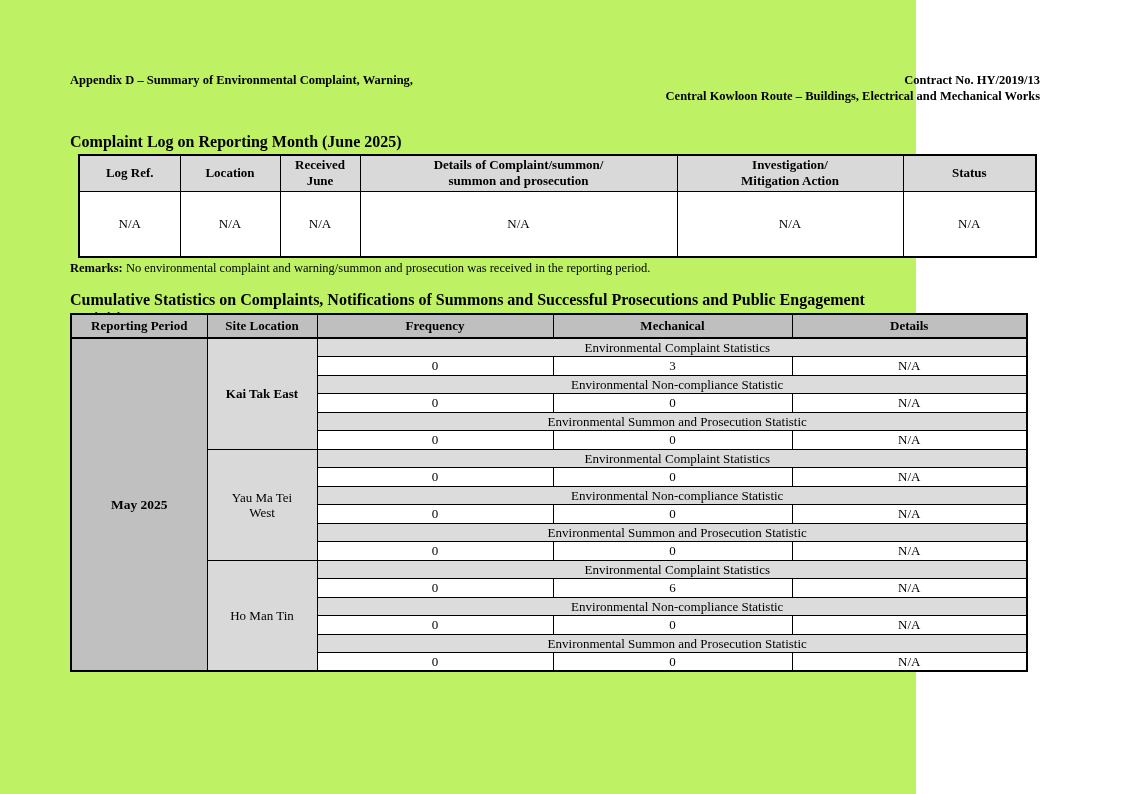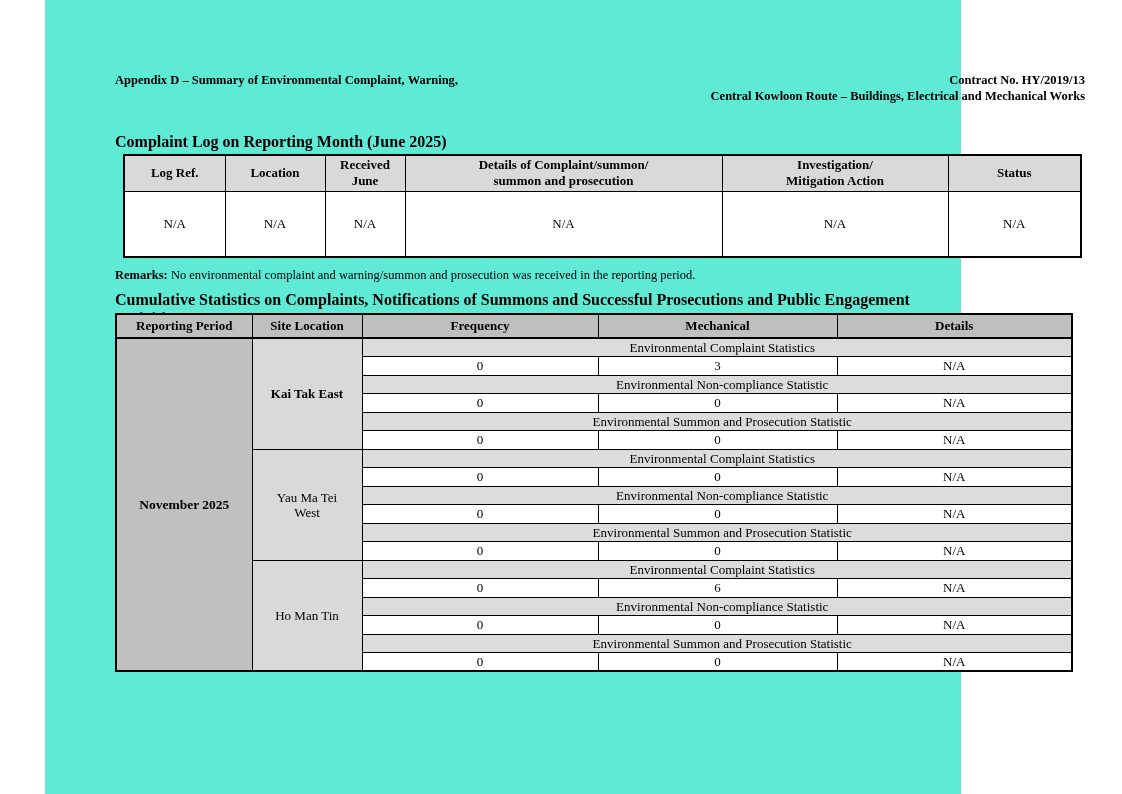--- a/index.html
+++ b/index.html
@@ -12,21 +12,21 @@
   }
   *{margin:0;padding:0;box-sizing:border-box;}
   html,body{background:#ffffff;}
   body{
     width:1122px;height:794px;
     font-family:"Liberation Serif","DejaVu Serif",serif;
     color:#000;
     position:relative;
     overflow:hidden;
   }
-  .page{position:absolute;left:0;top:0;width:916px;height:794px;background:#5eead4;margin-left:45px;}
+  .page{position:absolute;left:0;top:0;width:916px;height:794px;background:#bef264;}
 
   .hdr{position:absolute;left:70px;top:72px;width:970px;display:flex;justify-content:space-between;}
   .hdr-left{font-weight:bold;font-size:12.5px;line-height:16px;text-align:left;}
   .hdr-right{font-weight:bold;font-size:12.5px;line-height:16px;text-align:right;}
 
   .section-title{position:absolute;left:70px;font-weight:bold;font-size:16px;line-height:19px;}
   #title1{top:132px;}
   #title2{top:290px;}
 
   table{border-collapse:collapse;table-layout:fixed;}
@@ -34,21 +34,21 @@
 
   
   #table1{position:absolute;left:78px;top:154px;width:957px;border:2px solid var(--border-color);}
   #table1 th{
     background:var(--t1-header-fill);
     font-weight:bold;font-size:13px;line-height:16px;
     height:36px;white-space:pre-line;
   }
   #table1 td{height:66px;font-size:13px;background:#fff;}
 
-  .remarks{position:absolute;left:70px;top:268px;font-size:12.5px;}
+  .remarks{position:absolute;left:70px;top:261px;font-size:12.5px;}
   .remarks b{font-weight:bold;}
 
   
   #table2{position:absolute;left:70px;top:313px;width:956px;border:2px solid var(--border-color);}
   #table2 th{
     background:var(--t2-header-fill);
     font-weight:bold;font-size:13px;height:24px;
     border-bottom:2px solid var(--border-color);
   }
   #table2 td{font-size:13px;height:18.5px;line-height:15px;background:#fff;}
@@ -128,21 +128,21 @@
       <tr>
         <th>Reporting Period</th>
         <th>Site Location</th>
         <th>Frequency</th>
         <th>Mechanical</th>
         <th>Details</th>
       </tr>
     </thead>
     <tbody id="t2-body">
         <tr>
-          <td class="period" rowspan="18">November 2025</td>
+          <td class="period" rowspan="18">May 2025</td>
           <td class="site bold" rowspan="6">Kai Tak East</td>
           <td class="band" colspan="3">Environmental Complaint Statistics</td>
         </tr>
         <tr>
           <td>0</td>
           <td>3</td>
           <td>N/A</td>
         </tr>
         <tr>
           <td class="band" colspan="3">Environmental Non-compliance Statistic</td>

